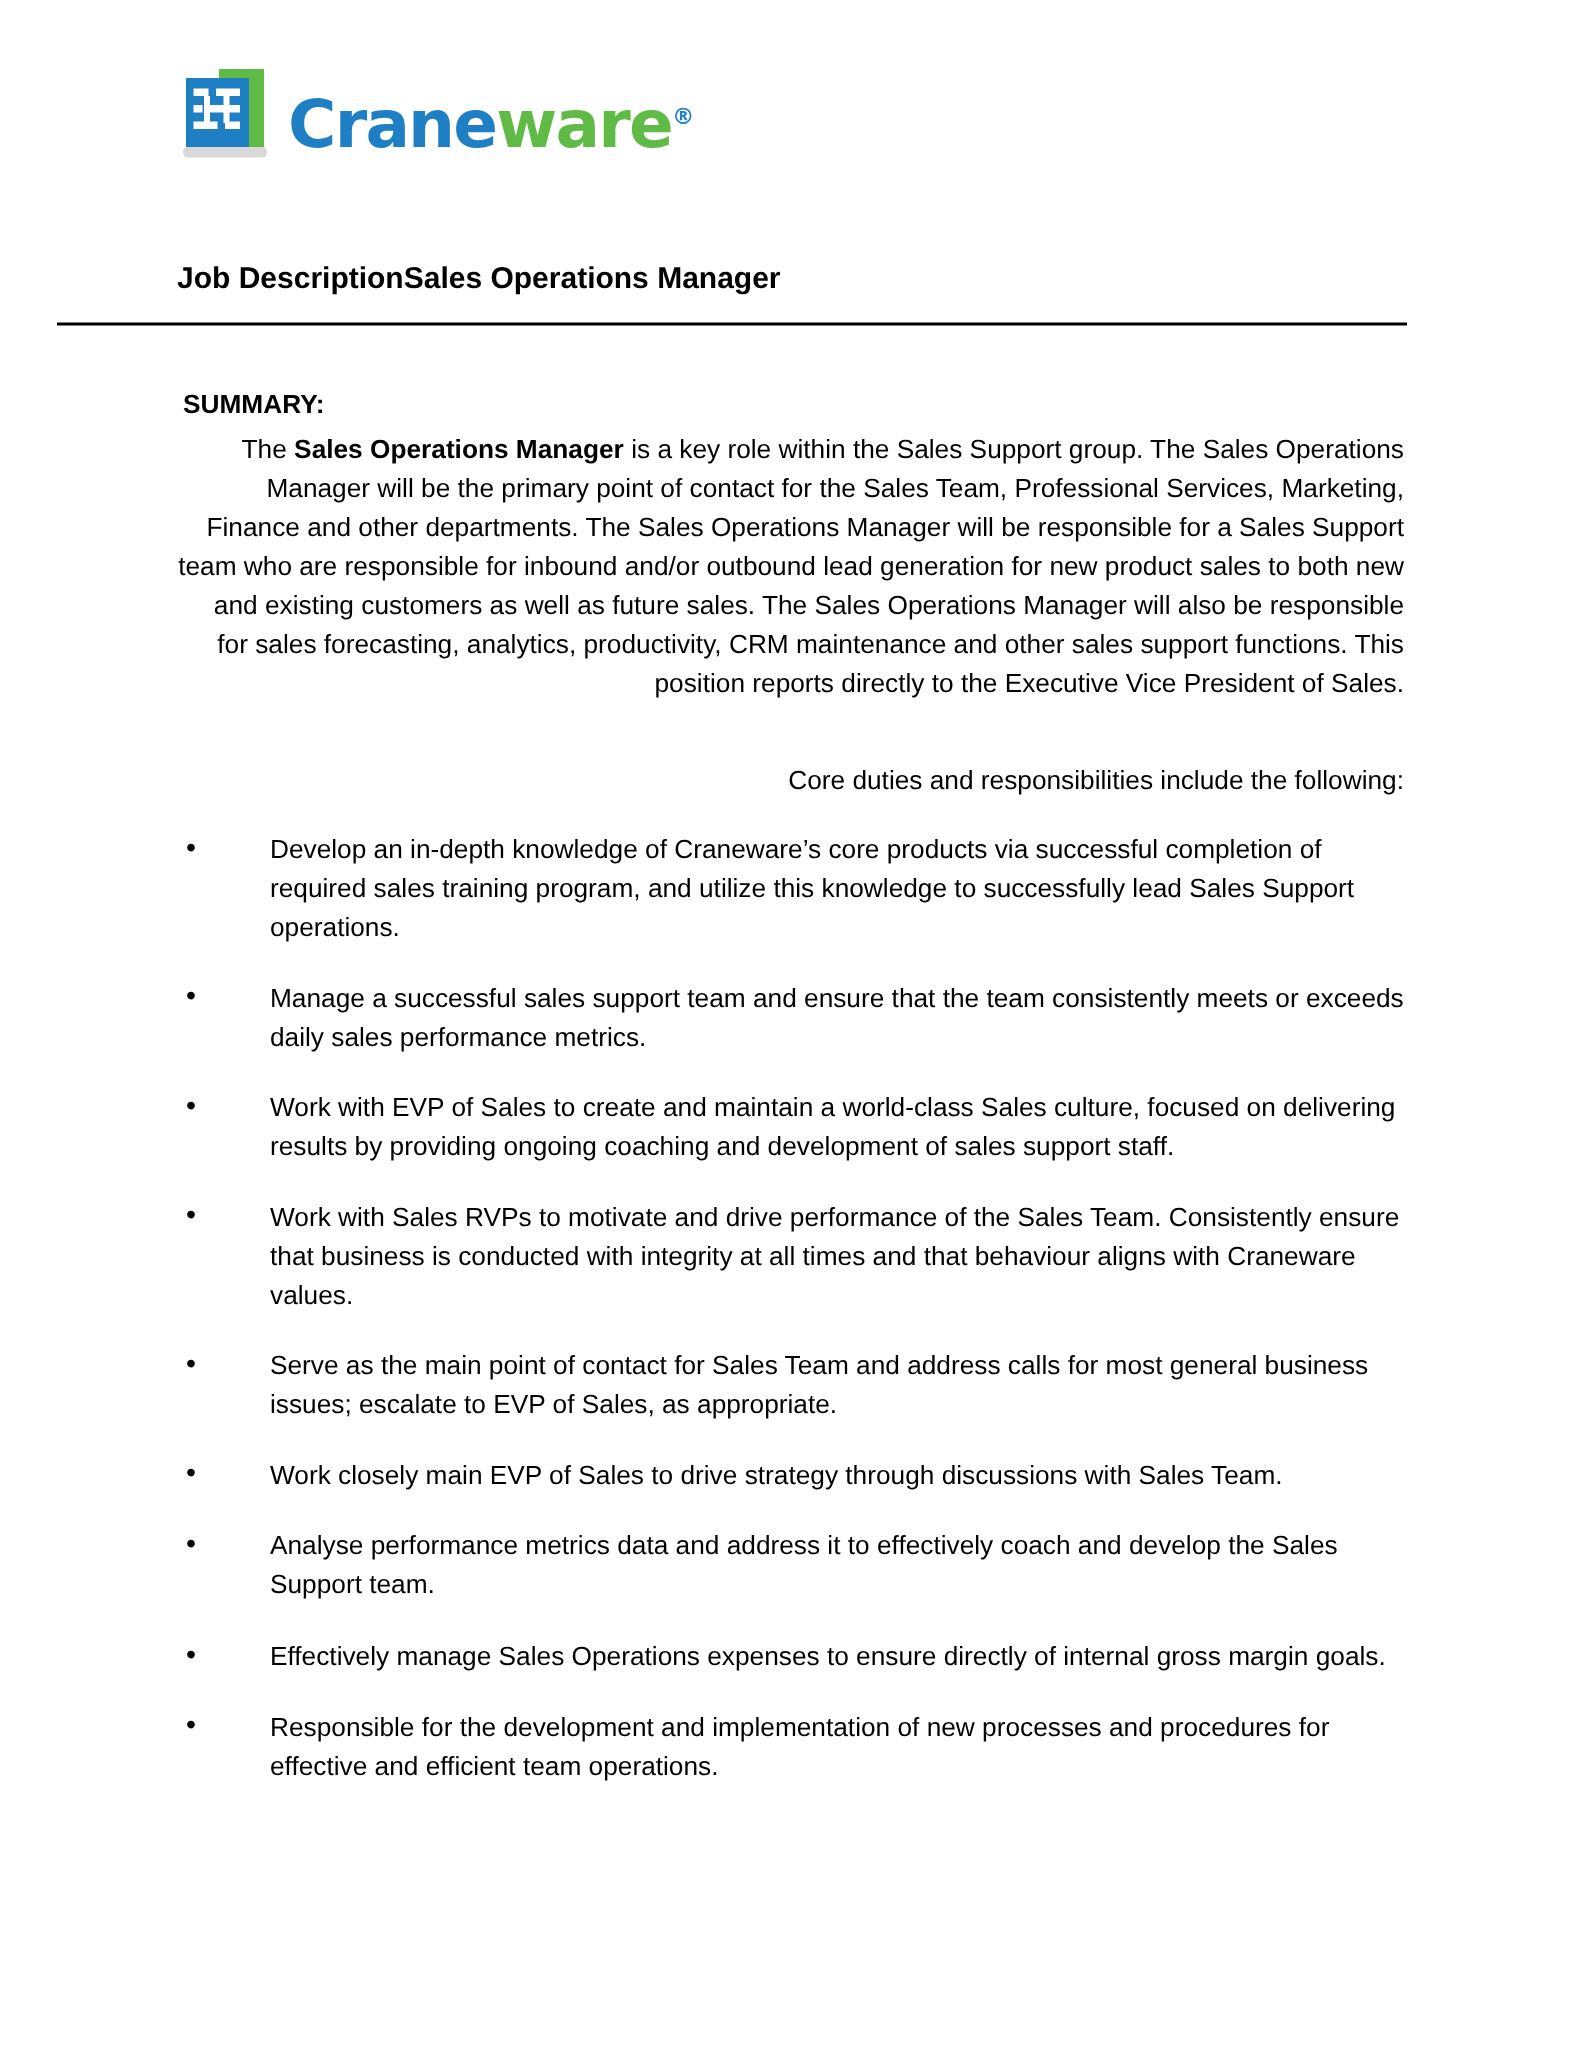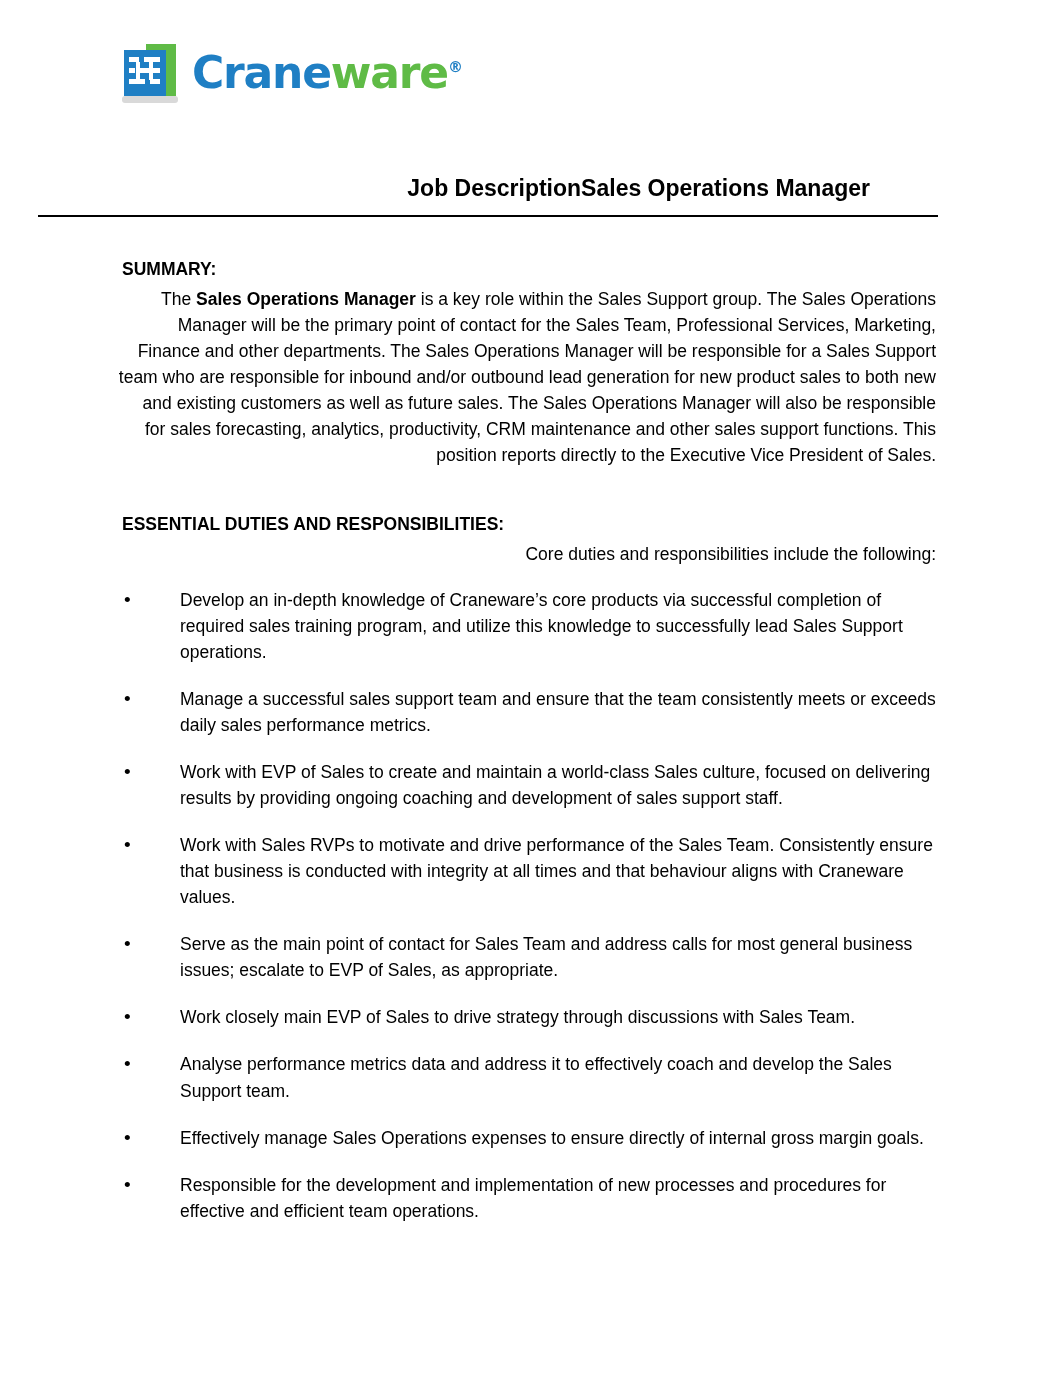--- a/index.html
+++ b/index.html
@@ -21,21 +21,21 @@
     height: 1380px;
     background: #ffffff;
     box-sizing: border-box;
   }
   
   .logo-block {
     position: absolute;
     left: 118px;
     top: 38px;
     display: flex;
-    align-items: center;
+    align-items: flex-end;
     height: 66px;
   }
   .logo-mark {
     position: relative;
     width: 66px;
     height: 62px;
     flex: 0 0 auto;
     margin-right: 8px;
   }
   .logo-mark .sq-green {
@@ -92,22 +92,22 @@
     color: #1f7fc4;
   }
 
   
   .doc-header {
     position: absolute;
     left: 118px;
     top: 175px;
     width: 818px;
     display: flex;
-    justify-content: flex-end;
-    font-size: 23px;
+    justify-content: flex-start;
+    font-size: 20px;
     font-weight: 700;
   }
   .doc-header .right {
     margin-right: 66px;
   }
   .header-rule {
     position: absolute;
     left: 38px;
     top: 215px;
     width: 900px;
@@ -189,21 +189,20 @@
   </div>
   <div class="header-rule"></div>
 
   <div class="content">
 
     <div class="section-title">SUMMARY:</div>
     <p class="para"><span>The </span><b>Sales Operations Manager</b><span> is a key role within the Sales Support group.  The Sales Operations Manager will be the primary point of contact for the Sales Team, Professional Services, Marketing, Finance and other departments. The Sales Operations Manager will be responsible for a Sales Support team who are responsible for inbound and/or outbound lead generation for new product sales to both new and existing customers as well as future sales.  The Sales Operations  Manager will also be responsible for sales forecasting, analytics, productivity, CRM maintenance and other sales support functions.  This position reports directly to the Executive Vice President of Sales.</span></p>
 
     <div class="spacer-lg"></div>
 
-    <div class="section-title">ESSENTIAL DUTIES AND RESPONSIBILITIES:</div>
     <p class="para">Core duties and responsibilities include the following:</p>
 
     <div class="spacer-sm"></div>
 
     <ul class="duties">
       <li>
         <span class="bullet">•</span>
         <span class="txt">Develop an in-depth knowledge of Craneware’s core products via successful completion of required sales training program, and utilize this knowledge to successfully lead Sales Support operations.</span>
       </li>
       <li>

